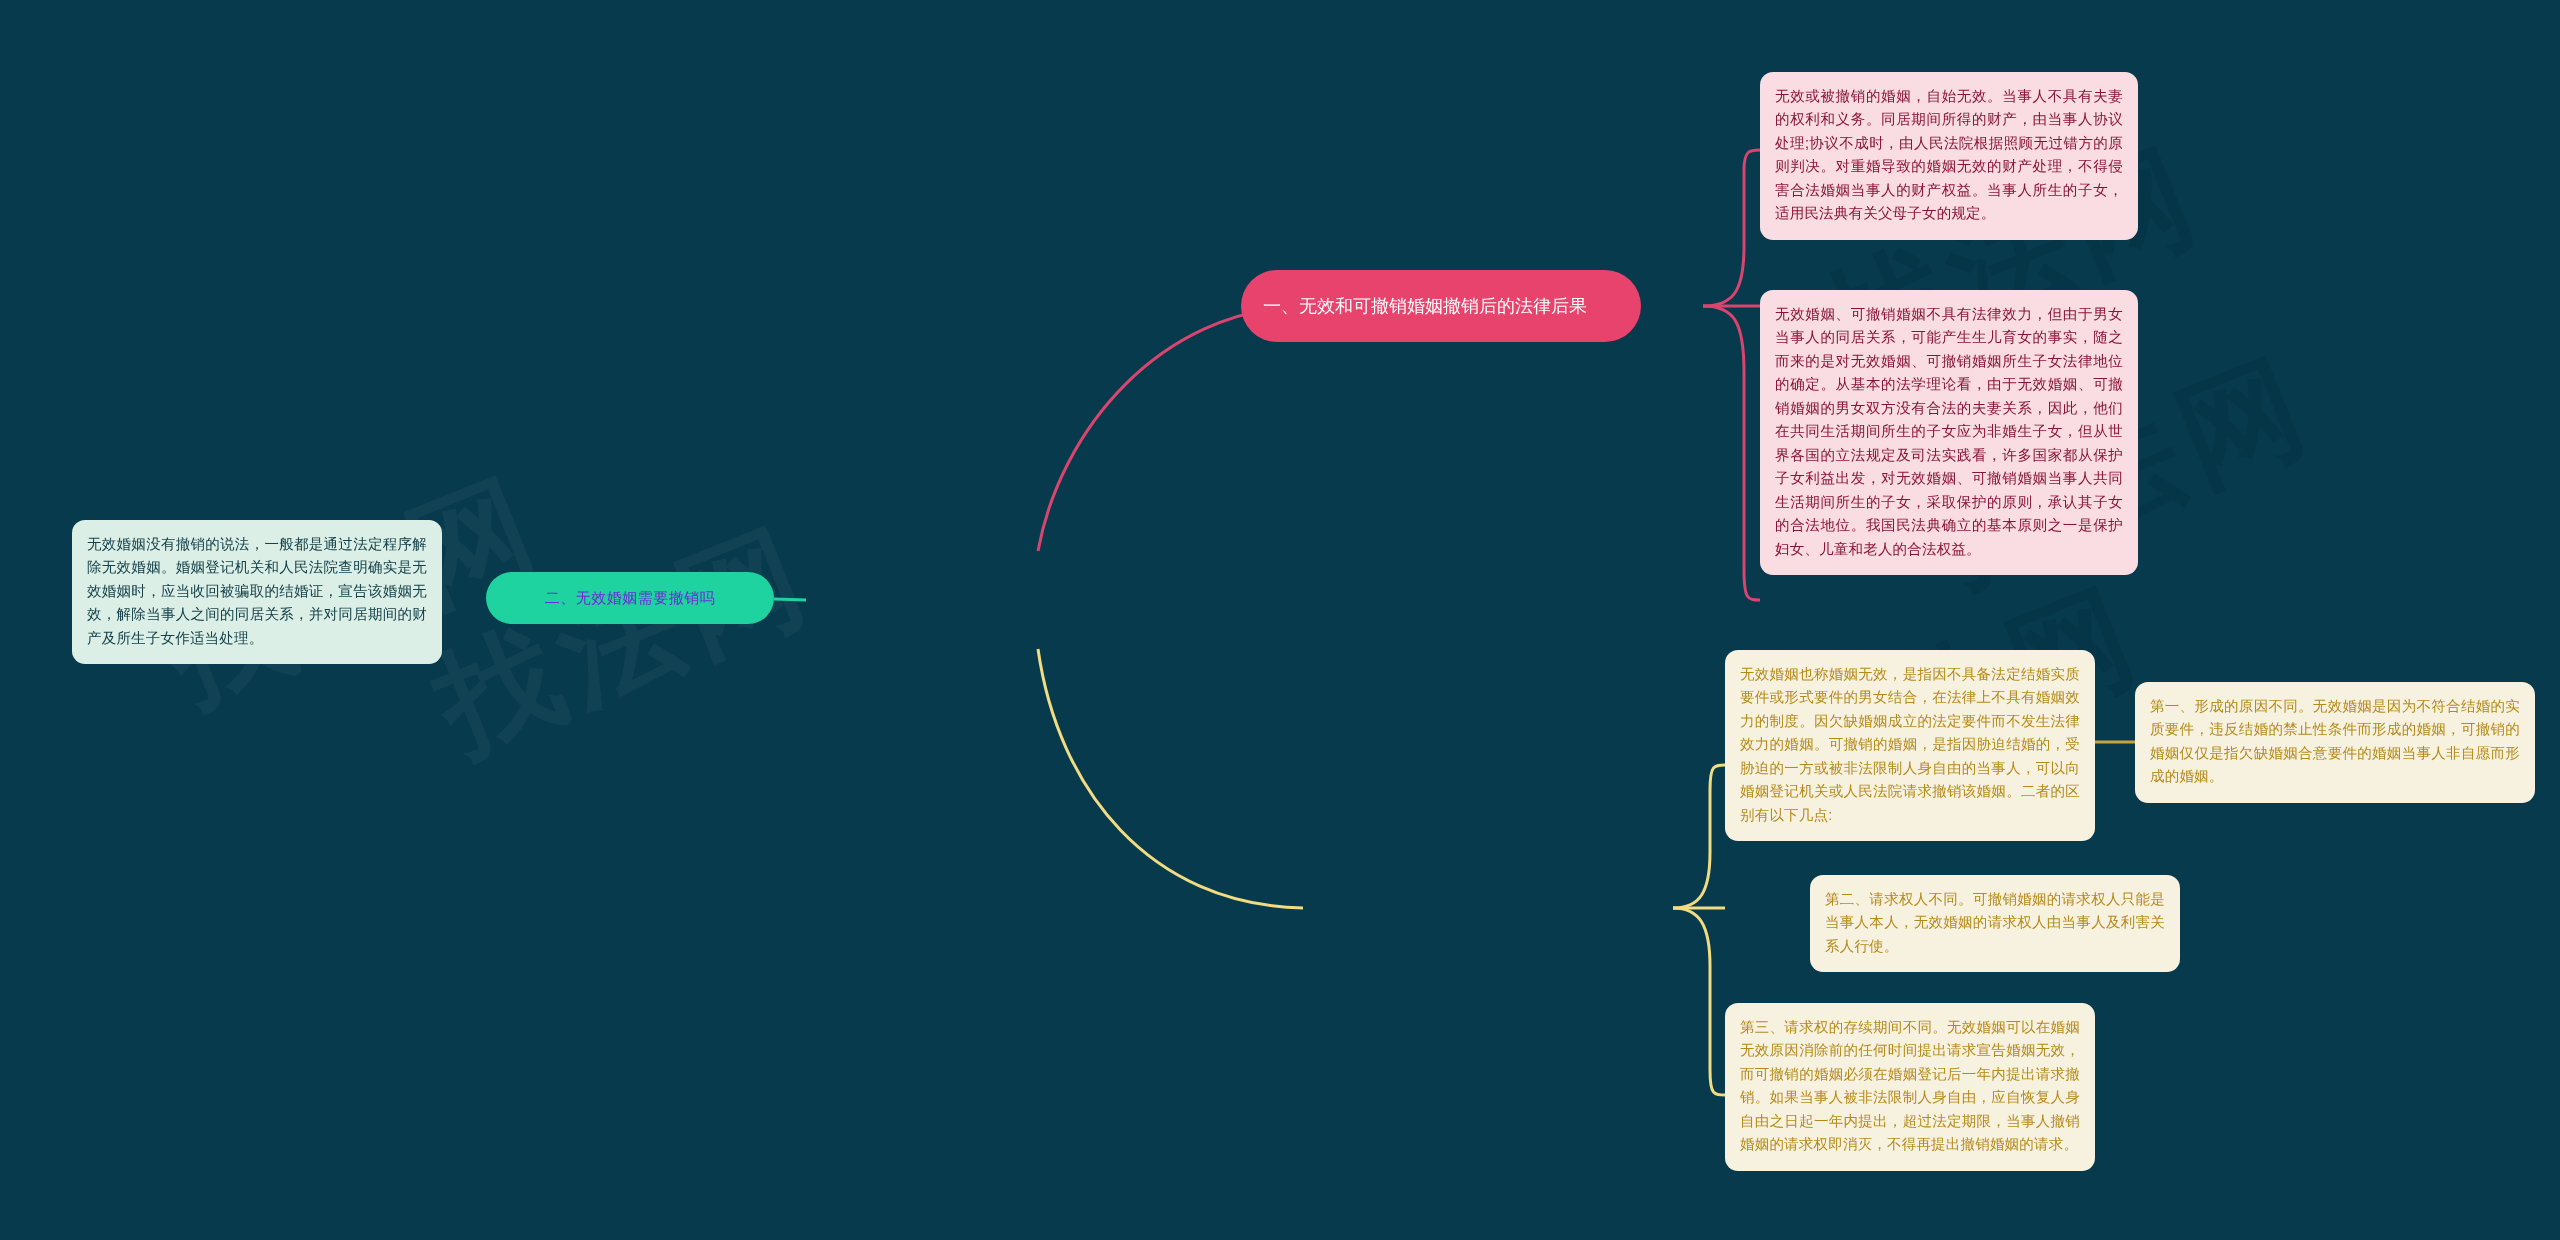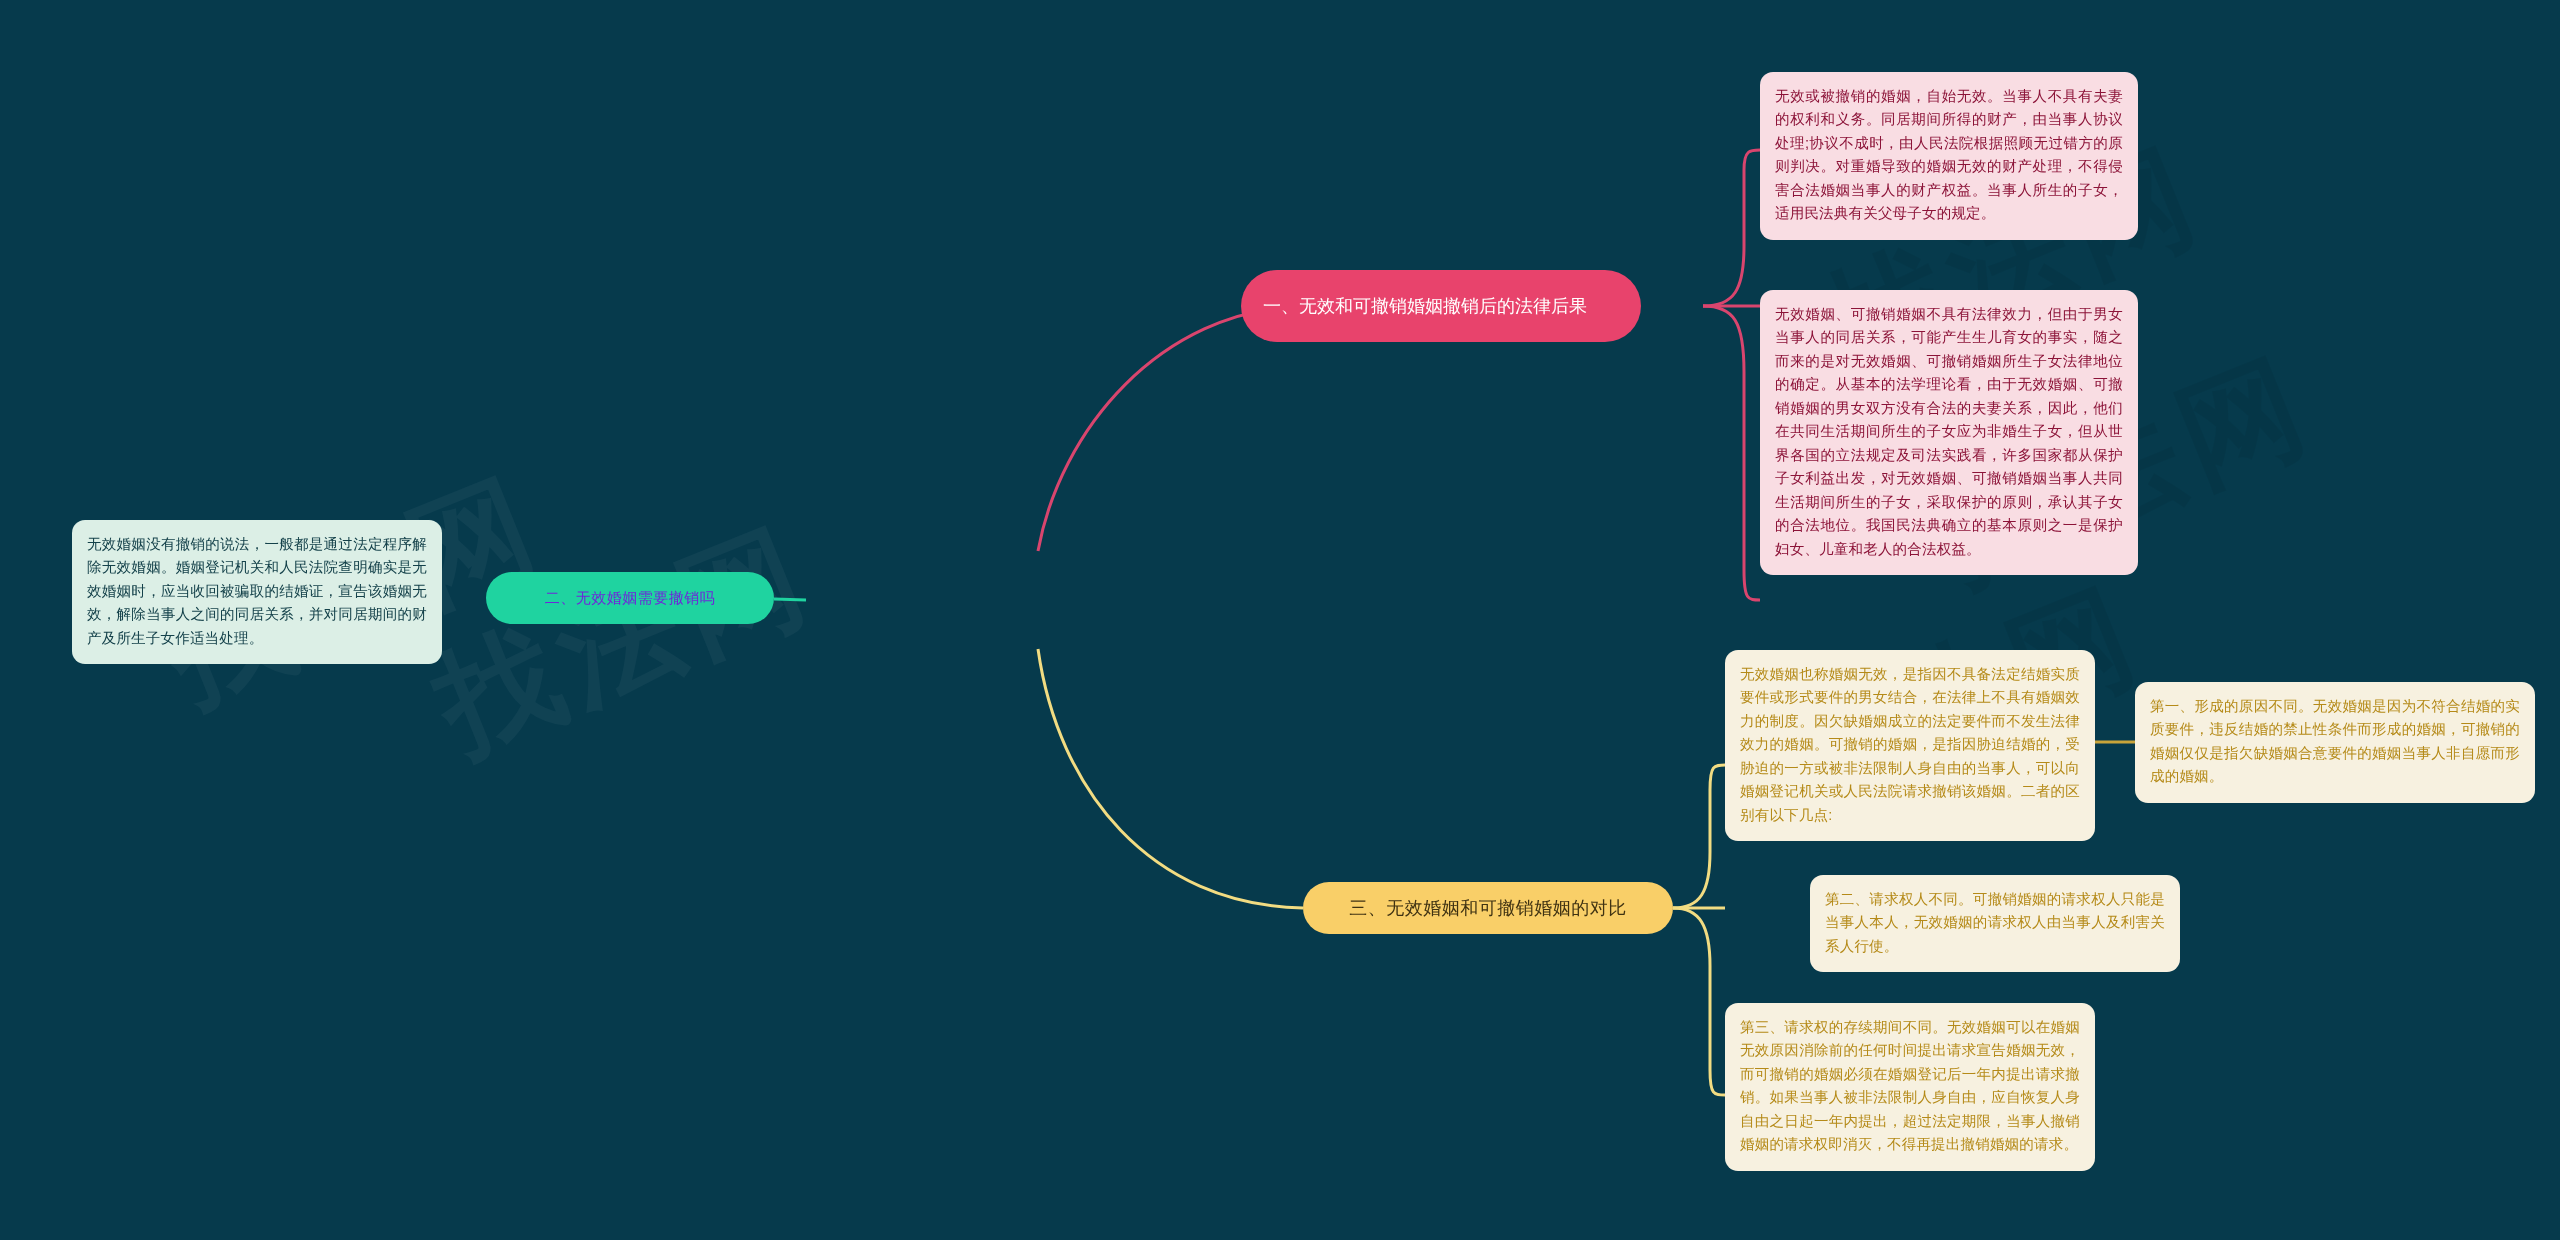--- a/index.html
+++ b/index.html
@@ -146,23 +146,20 @@
 
 
   <div class="node" id="branch-1">
     <span>一、无效和可撤销婚姻撤销后的法律后果</span>
   </div>
 
   <div class="node" id="branch-2">
     <span>二、无效婚姻需要撤销吗</span>
   </div>
 
-  <div class="node" id="branch-3">
-    <span>三、无效婚姻和可撤销婚姻的对比</span>
-  </div>
 
   <div class="leaf pink" id="leaf-p1">
     <p>无效或被撤销的婚姻，自始无效。当事人不具有夫妻的权利和义务。同居期间所得的财产，由当事人协议处理;协议不成时，由人民法院根据照顾无过错方的原则判决。对重婚导致的婚姻无效的财产处理，不得侵害合法婚姻当事人的财产权益。当事人所生的子女，适用民法典有关父母子女的规定。</p>
   </div>
 
   <div class="leaf pink" id="leaf-p2">
     <p>无效婚姻、可撤销婚姻不具有法律效力，但由于男女当事人的同居关系，可能产生生儿育女的事实，随之而来的是对无效婚姻、可撤销婚姻所生子女法律地位的确定。从基本的法学理论看，由于无效婚姻、可撤销婚姻的男女双方没有合法的夫妻关系，因此，他们在共同生活期间所生的子女应为非婚生子女，但从世界各国的立法规定及司法实践看，许多国家都从保护子女利益出发，对无效婚姻、可撤销婚姻当事人共同生活期间所生的子女，采取保护的原则，承认其子女的合法地位。我国民法典确立的基本原则之一是保护妇女、儿童和老人的合法权益。</p>
   </div>
 
   <div class="leaf green" id="leaf-g1">

